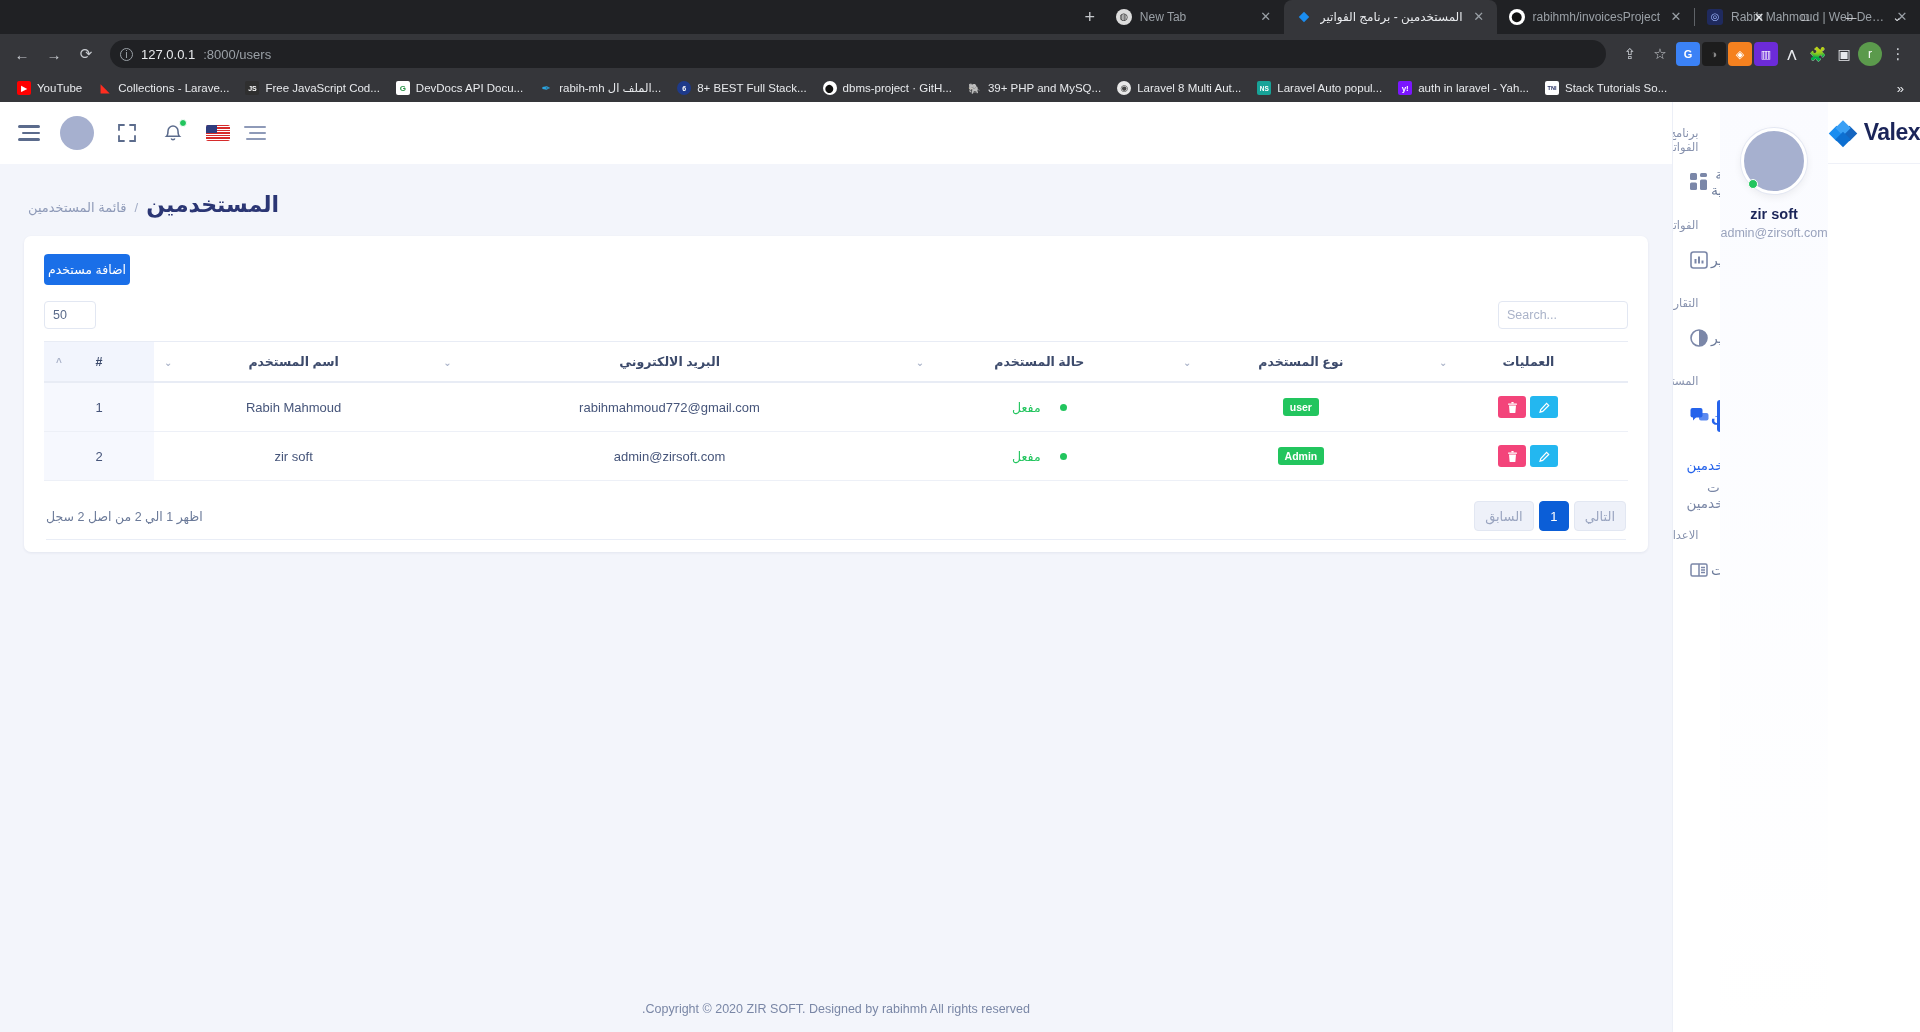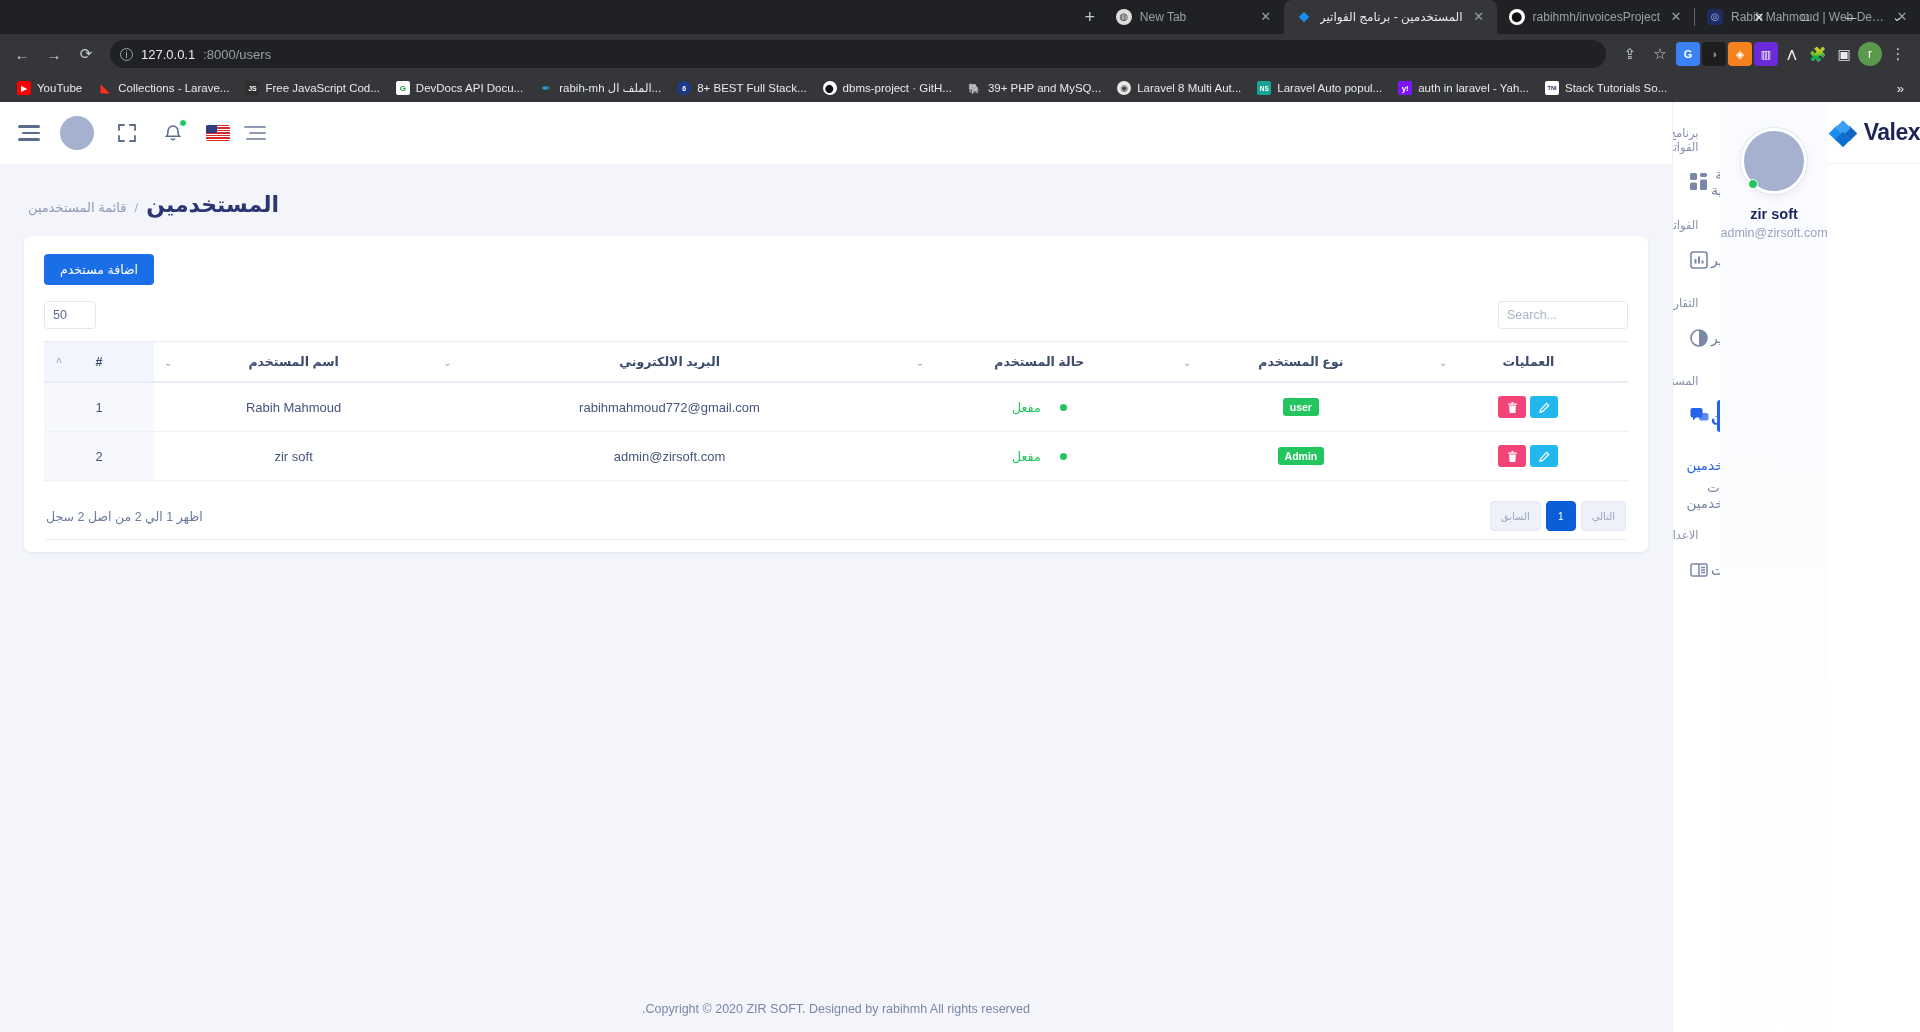--- a/index.html
+++ b/index.html
@@ -209,21 +209,21 @@
   .crumb-sep { color: #a3adc6; font-size: 13px; }
   .crumb { color: #8e9ab8; font-size: 13px; }
 
   .card {
     background: #fff; border-radius: 7px; box-shadow: 0 1px 3px rgba(20,30,80,.07);
     padding: 18px 20px 12px; margin-bottom: 18px;
   }
   .card-toolbar { display: flex; justify-content: flex-start; }
   .btn-add {
     background: #1a6fe8; color: #fff; border: 0; border-radius: 4px;
-    font-size: 12.5px; padding: 8px 16px; font-family: inherit;
+    font-size: 12.5px; padding: 8px 4px; font-family: inherit;
     margin-right: auto;
   }
   .table-controls {
     display: flex; align-items: center; justify-content: space-between;
     padding: 16px 0 12px;
   }
   .dt-search {
     width: 130px; height: 28px; border: 1px solid #e2e7f2; border-radius: 4px;
     font-size: 12.5px; padding: 0 8px; color: #6b7a99; outline: none;
     text-align: left; direction: ltr; font-family: inherit;
@@ -269,21 +269,21 @@
   .op-del { background: #f3447a; }
   .op-edit { background: #23b7f0; }
 
   .table-foot {
     display: flex; align-items: center; justify-content: space-between;
     padding: 20px 2px 8px; border-top: 0;
   }
   .pager { display: flex; gap: 5px; flex-direction: row; }
   .pg {
     min-width: 36px; height: 30px; border-radius: 4px; border: 1px solid #e2e7f2;
-    background: #eef1f9; color: #9aa5c0; font-size: 10px;
+    background: #eef1f9; color: #9aa5c0; font-size: 13px;
     display: flex; align-items: center; justify-content: center; padding: 0 10px;
     font-family: inherit;
   }
   .pg.current { background: #0b5ed7; color: #fff; border-color: #0b5ed7; min-width: 30px; }
   .rows-info { font-size: 12.5px; color: #6b7a99; }
   .foot-rule { height: 1px; background: #e9edf6; margin: 0 2px; }
 
   .footer {
     height: 46px; display: flex; align-items: center; justify-content: center;
     font-size: 12.5px; color: #7a87a6; direction: ltr;

